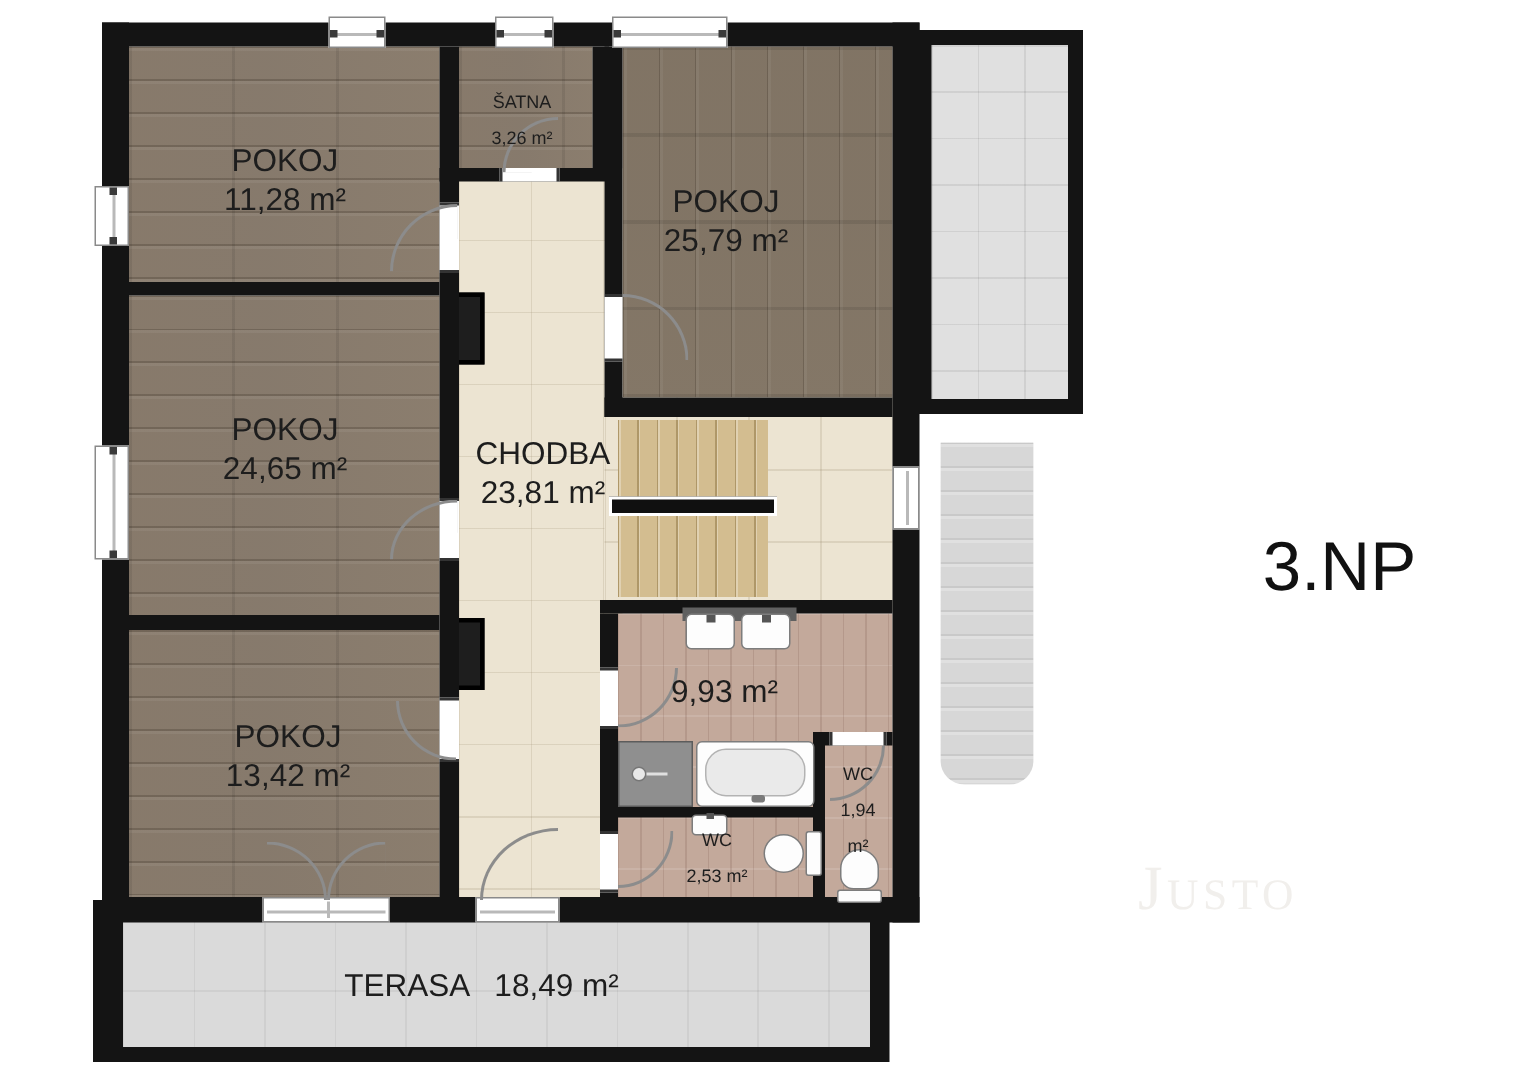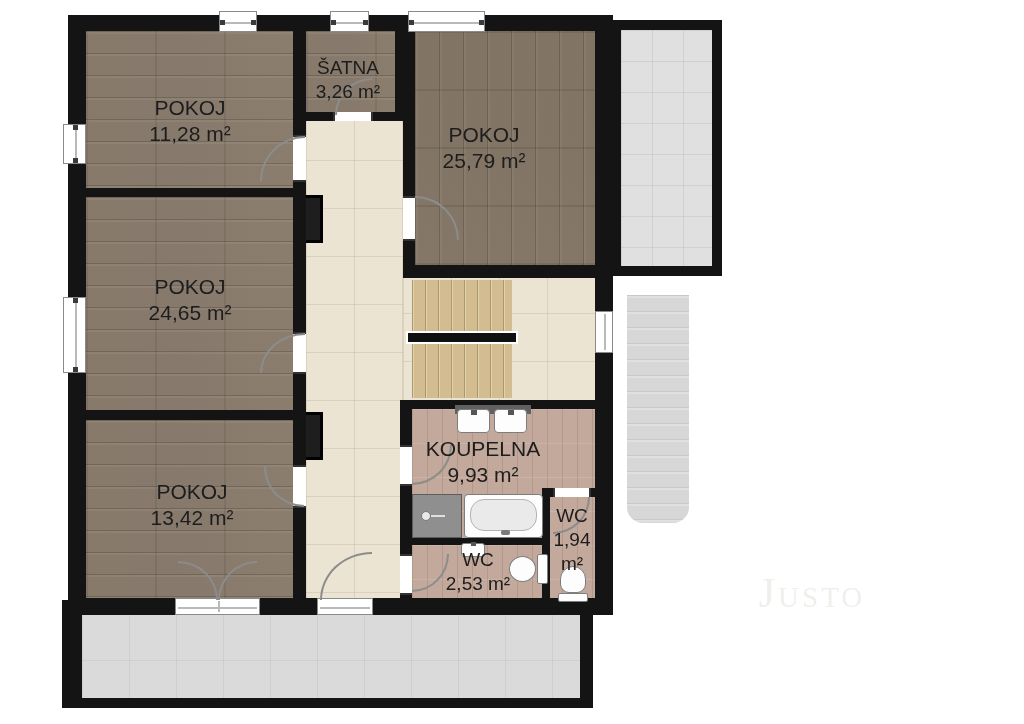--- a/index.html
+++ b/index.html
@@ -46,21 +46,21 @@
   .arc-tl{border-top:2px solid #8c8c8c;border-left:2px solid #8c8c8c;border-top-left-radius:100% 100%;}
   .arc-tr{border-top:2px solid #8c8c8c;border-right:2px solid #8c8c8c;border-top-right-radius:100% 100%;}
   .arc-bl{border-bottom:2px solid #8c8c8c;border-left:2px solid #8c8c8c;border-bottom-left-radius:100% 100%;}
   .arc-br{border-bottom:2px solid #8c8c8c;border-right:2px solid #8c8c8c;border-bottom-right-radius:100% 100%;}
   
   .fixture-white{background:#fdfdfd;border:1px solid #7d7d7d;}
   .niche{background:#1e1e1e;border:3px solid #000;}
   
   .room-label{position:absolute;transform:translate(-50%,-50%);text-align:center;
       color:#1d1d1d;font-size:21px;line-height:26px;white-space:nowrap;}
-  .room-label.small{font-size:19px;line-height:24px;}
+  .room-label.small{font-size:12px;line-height:24px;}
   .floor-title{position:absolute;transform:translate(-50%,-50%);color:#111;font-size:46px;}
   .watermark{position:absolute;transform:translate(-50%,-50%);color:#f1efec;font-size:42px;
       font-family:"Liberation Serif", serif;font-variant:small-caps;letter-spacing:3px;}
   .terasa-label span{margin:0 8px;}
 </style>
 </head>
 <body>
 
 <div class="canvas">
 
@@ -197,33 +197,40 @@
     <div>3,26 m²</div>
   </div>
   <div class="room-label" style="left:484px;top:148px;">
     <div>POKOJ</div>
     <div>25,79 m²</div>
   </div>
   <div class="room-label" style="left:190px;top:300px;">
     <div>POKOJ</div>
     <div>24,65 m²</div>
   </div>
+  <div class="room-label" style="left:362px;top:316px;">
+    <div>CHODBA</div>
+    <div>23,81 m²</div>
+  </div>
   <div class="room-label" style="left:192px;top:505px;">
     <div>POKOJ</div>
     <div>13,42 m²</div>
   </div>
   <div class="room-label" style="left:483px;top:462px;">
-    <div>KOUPELNA</div>
     <div>9,93 m²</div>
   </div>
   <div class="room-label small" style="left:478px;top:572px;">
     <div>WC</div>
     <div>2,53 m²</div>
   </div>
   <div class="room-label small" style="left:572px;top:540px;">
     <div>WC</div>
     <div>1,94</div>
     <div>m²</div>
   </div>
-
+  <div class="room-label terasa-label" style="left:321px;top:658px;">
+    <span>TERASA</span><span>18,49 m²</span>
+  </div>
+
+  <div class="floor-title" style="left:893px;top:377px;">3.NP</div>
   <div class="watermark" style="left:812px;top:593px;">Justo</div>
 
 </div>
 
 </body></html>

